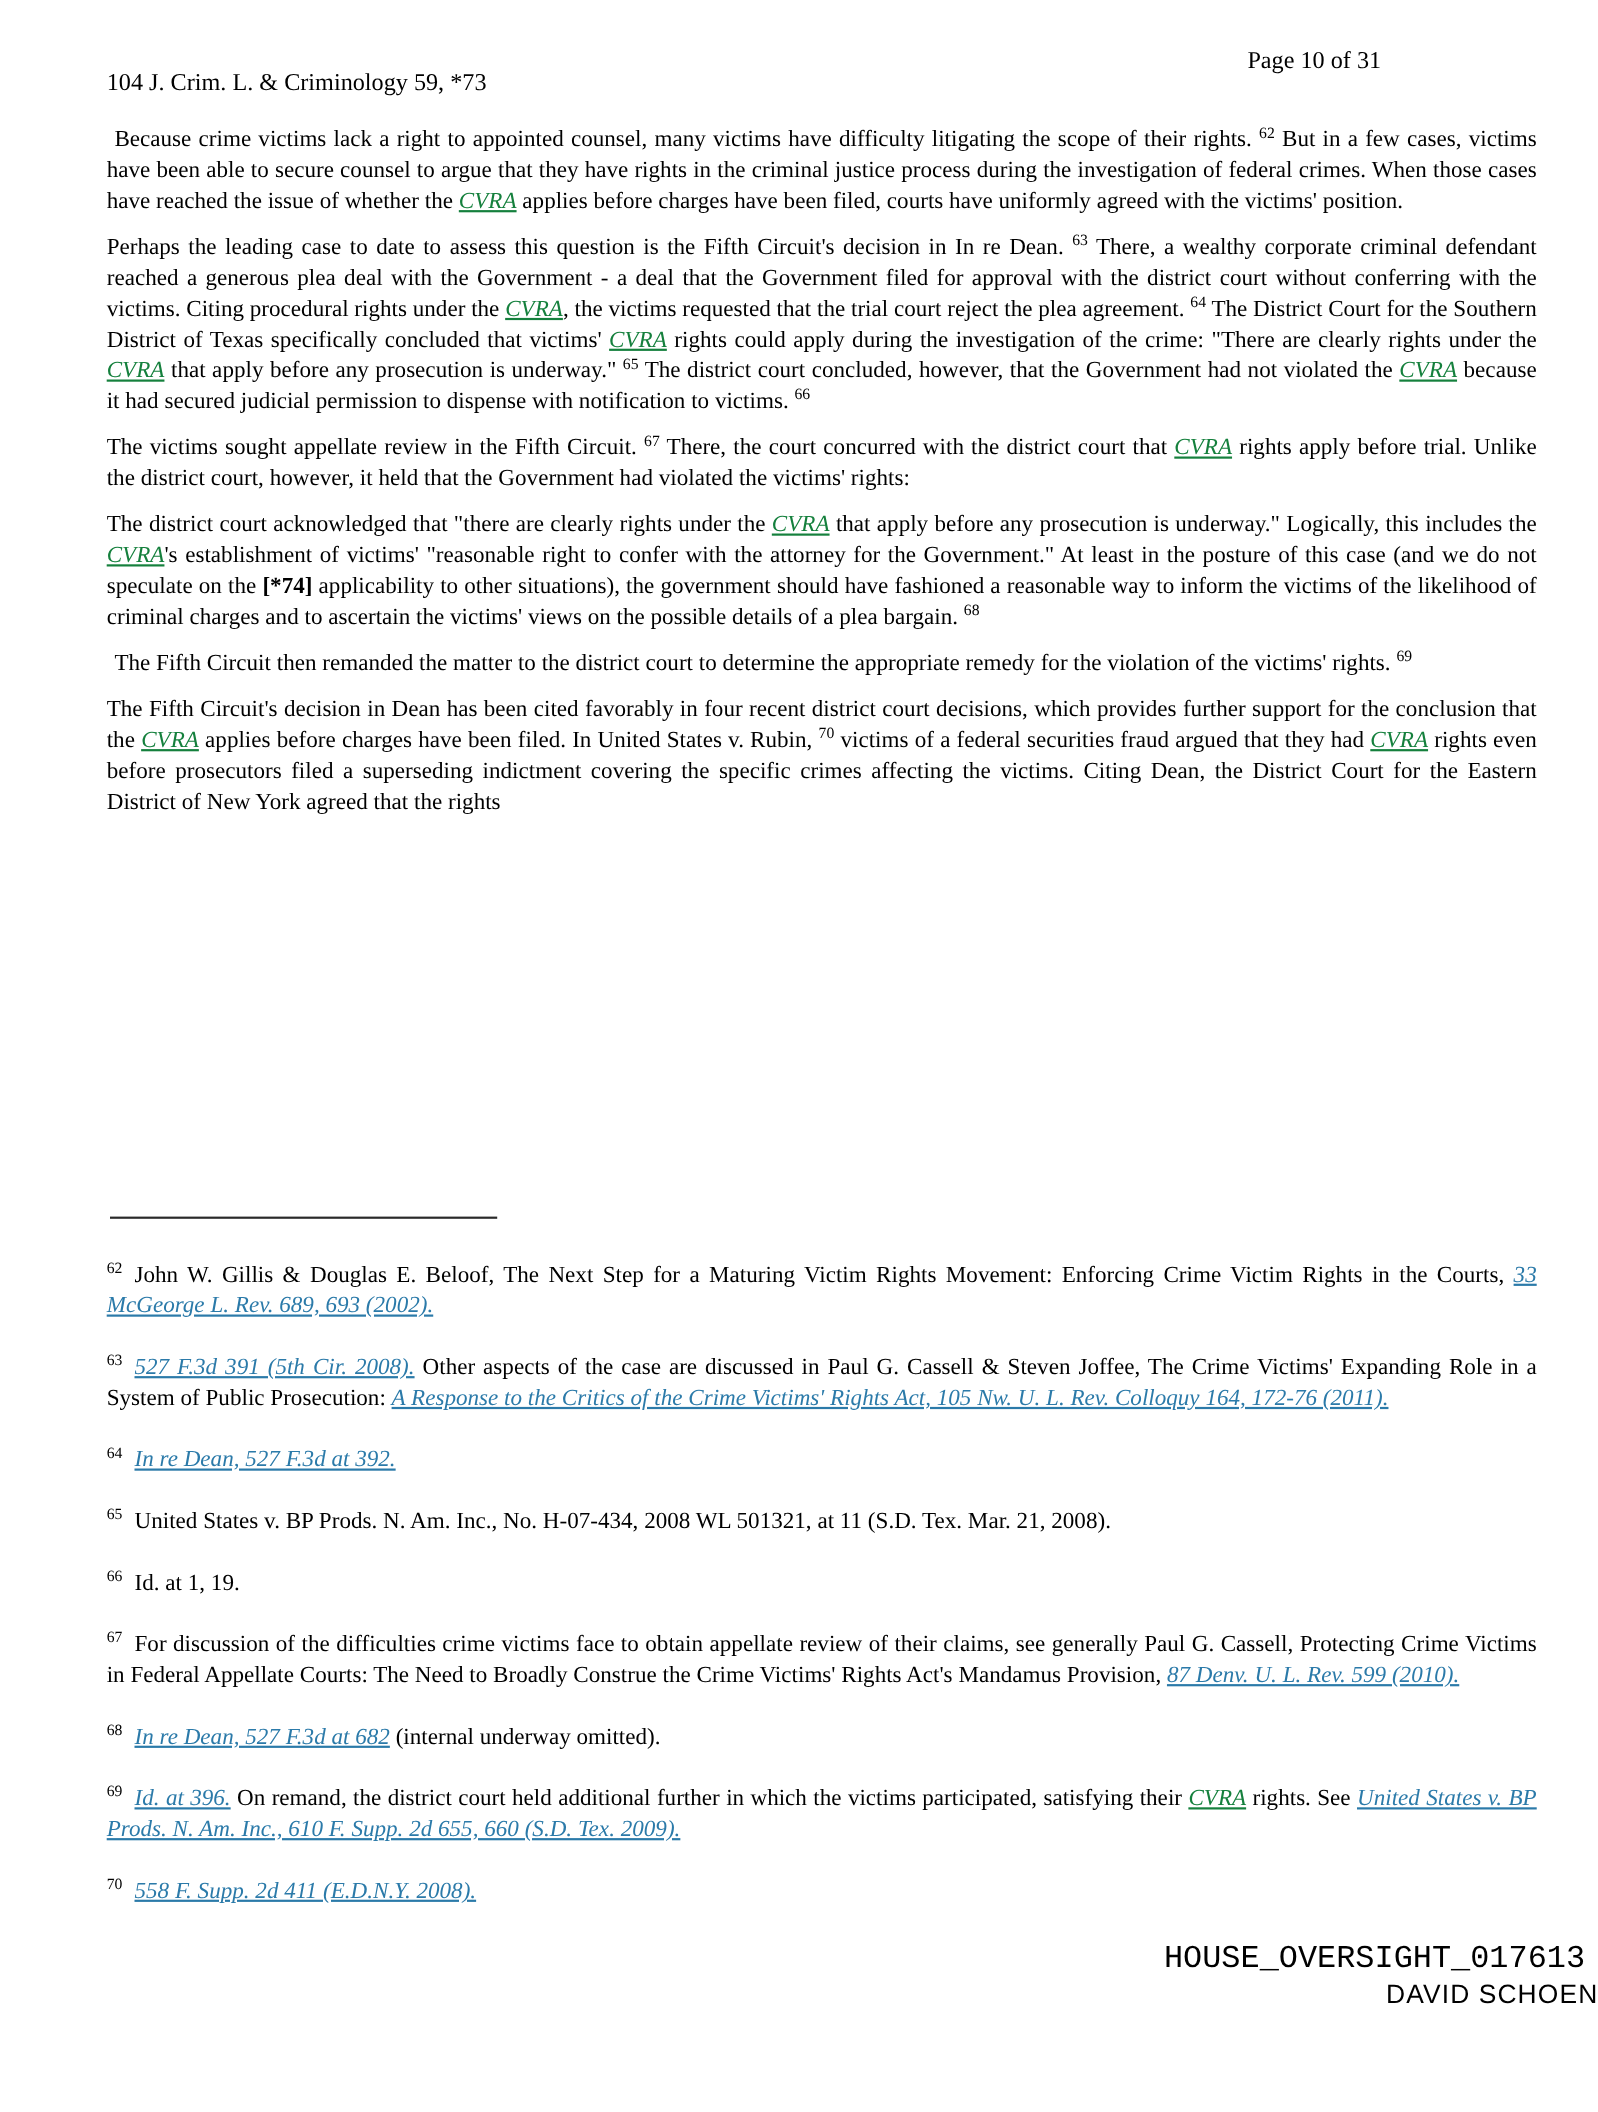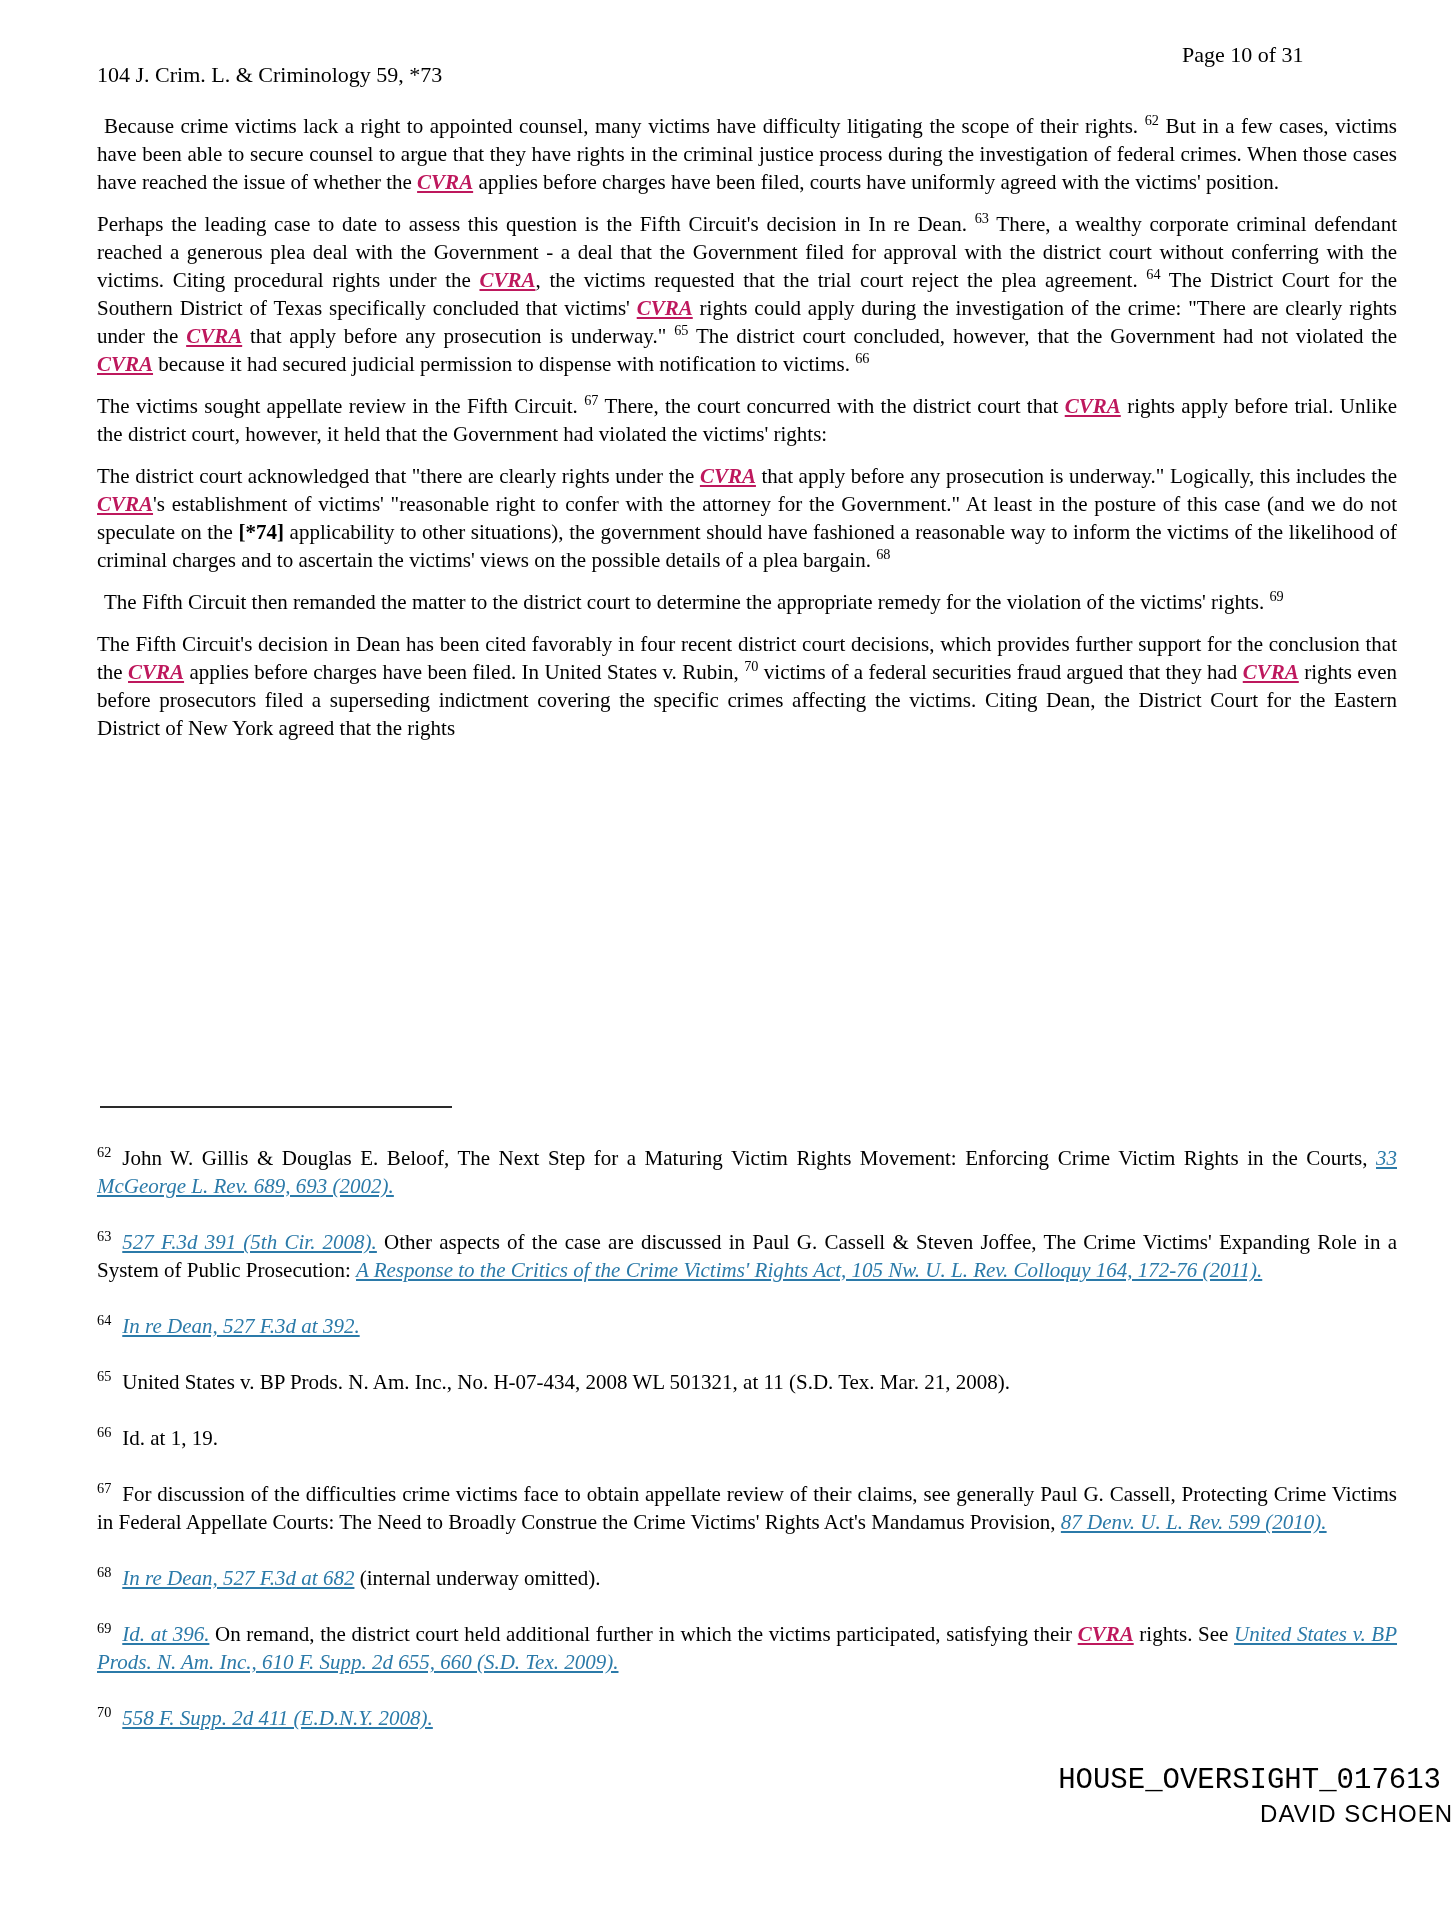--- a/index.html
+++ b/index.html
@@ -5,35 +5,35 @@
   html,body{margin:0;padding:0;background:#ffffff;}
   .page{
     position:relative;
     width:1453px;height:1920px;
     background:#ffffff;
     font-family:"Liberation Serif", serif;
     color:#000;
     overflow:hidden;
   }
   .page-indicator{
-    position:absolute;top:42px;left:1182px;
+    position:absolute;top:42px;left:1134px;
     font-size:22px;white-space:nowrap;
   }
   .doc-title{
     position:absolute;top:62px;left:97px;width:1300px;
     text-align:left;font-size:22px;
   }
   .content{
     position:absolute;top:112px;left:97px;width:1300px;
     font-size:21px;line-height:28px;text-align:justify;
   }
   .content p{margin:0 0 14px 0;}
   .content p.indent{text-indent:7px;}
   a.cvra{
-    color:#be185d;font-weight:bold;font-style:italic;
+    color:#15803d;font-weight:normal;font-style:italic;
     text-decoration:underline;cursor:pointer;
   }
   a.cite-link{
     color:#2b7aa9;font-style:italic;
     text-decoration:underline;cursor:pointer;
   }
   sup.fnref{font-size:68%;line-height:0;cursor:pointer;}
   .fn-separator{
     position:absolute;top:1106px;left:100px;width:352px;
     border-top:2px solid #2a2a2a;height:0;

